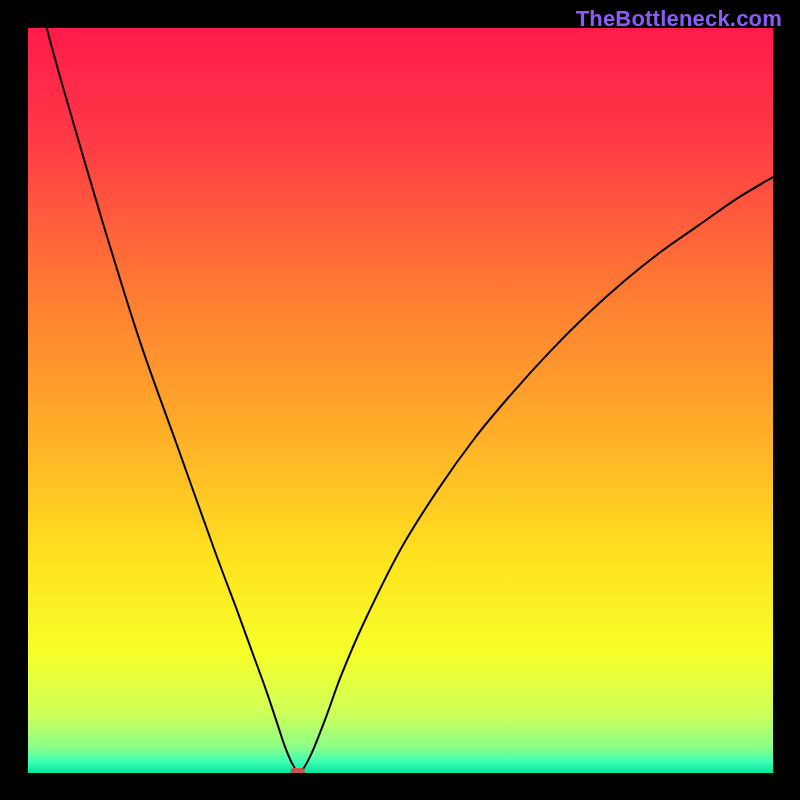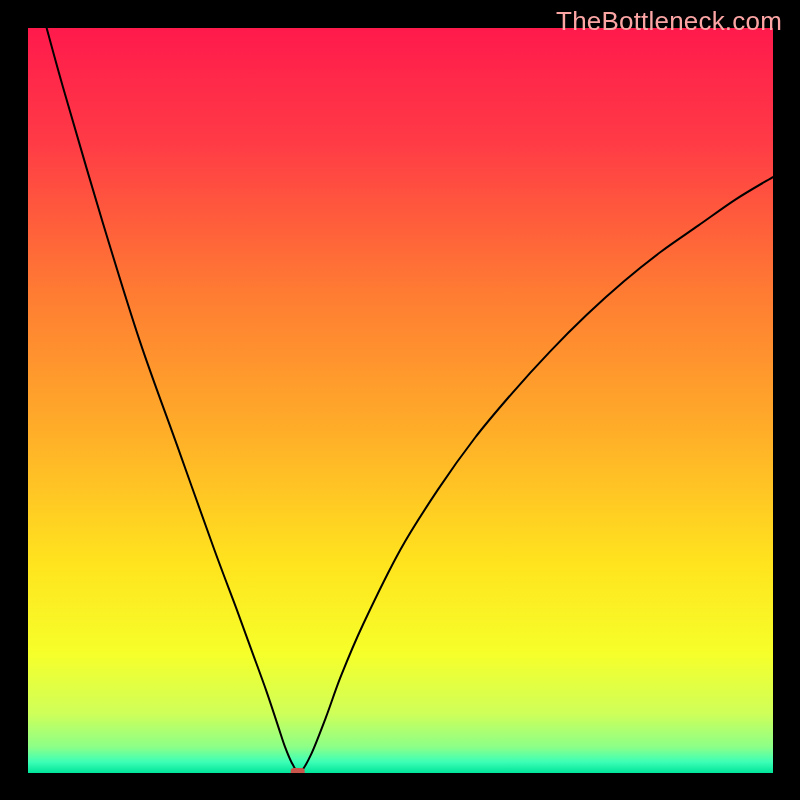--- a/index.html
+++ b/index.html
@@ -14,23 +14,23 @@
   .frame {
     position: relative;
     width: 800px;
     height: 800px;
     background: #000;
   }
   .watermark {
     position: absolute;
     top: 6px;
     right: 18px;
-    color: #fca5a5;
-    font-size: 26px;
-    font-weight: 400;
+    color: #8b5cf6;
+    font-size: 22px;
+    font-weight: 700;
     letter-spacing: 0.2px;
     z-index: 30;
     user-select: none;
   }
   svg.plot {
     position: absolute;
     left: 28px;
     top: 28px;
     width: 745px;
     height: 745px;

